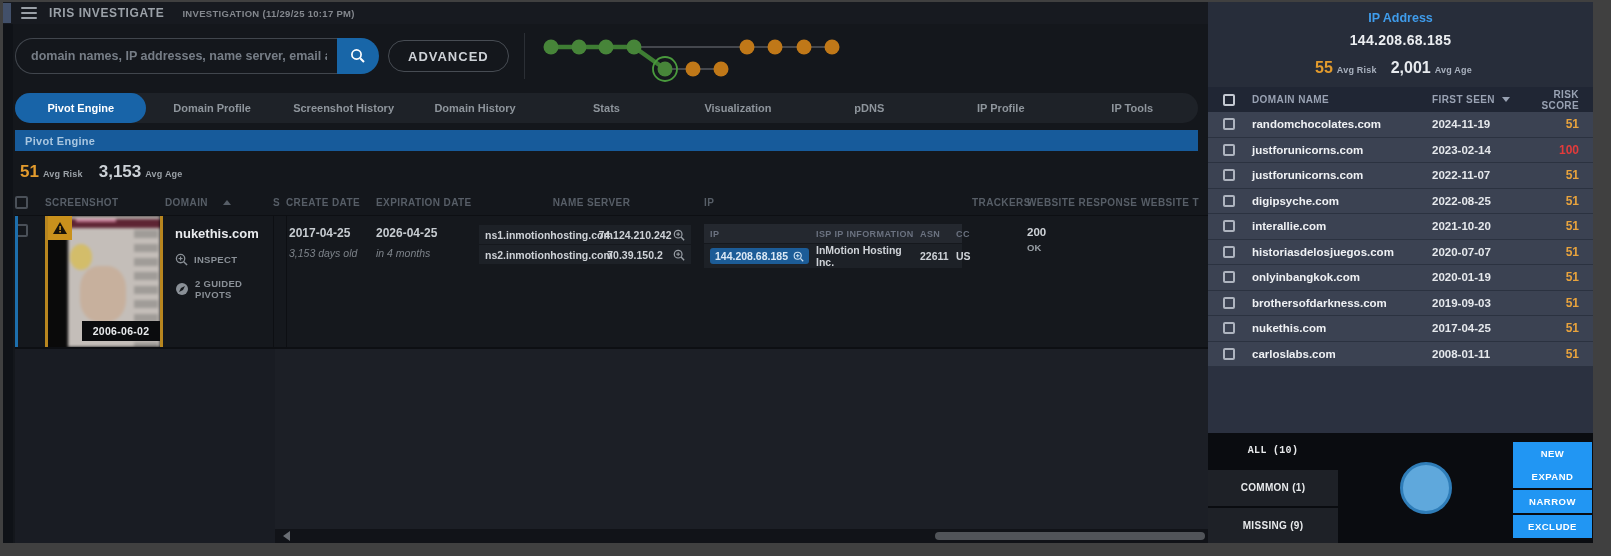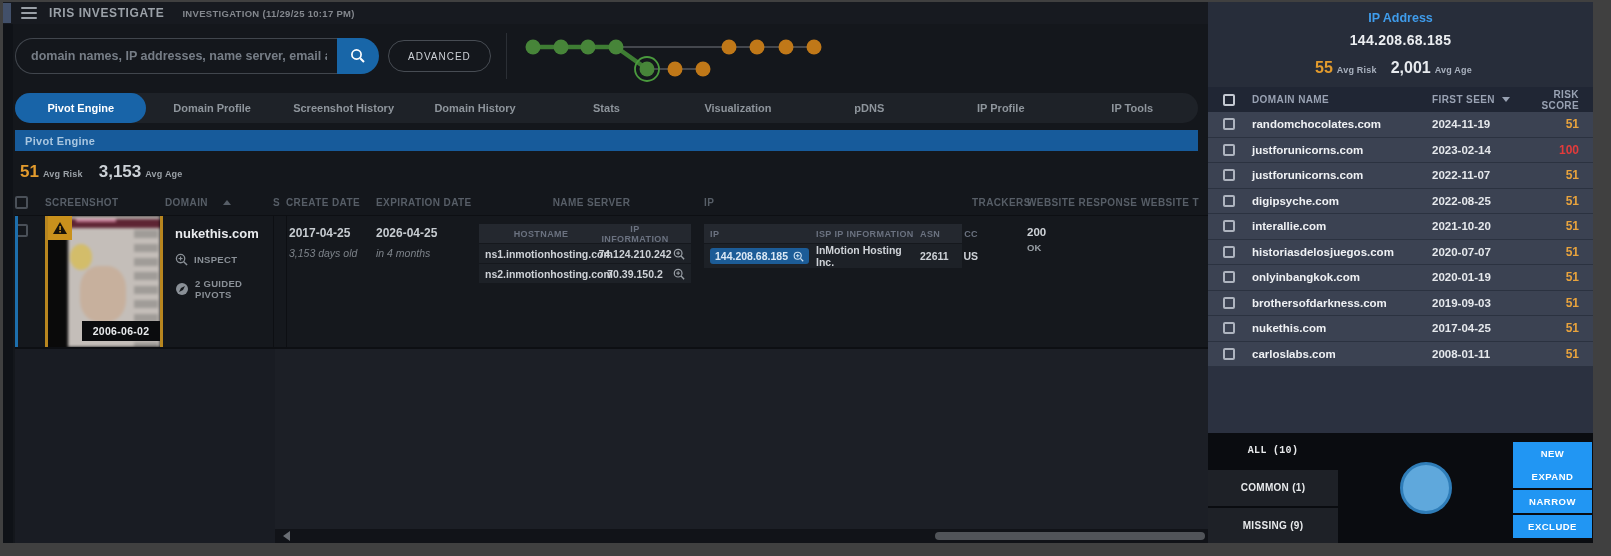--- a/index.html
+++ b/index.html
@@ -17,21 +17,21 @@
   .hamburger div{ height:2px; background:#9aa0a7; border-radius:1px;}
   .app-title{ color:#9ba1a8; font-weight:bold; font-size:12px; letter-spacing:.6px; margin-right:18px;}
   .inv-title{ color:#84888e; font-weight:bold; font-size:9.5px; letter-spacing:.3px;}
 
   
   .searchrow{ height:64px; display:flex; align-items:center; padding-left:12px; flex:none;}
   .search-group{ display:flex; height:36px; width:364px;}
   .search-input{ flex:1; background:transparent; border:1px solid #41464d; border-right:none; border-radius:18px 0 0 18px; color:#d0d4d8; font-size:12.5px; font-weight:bold; padding:0 10px 0 15px; outline:none; font-family:"Liberation Sans",sans-serif;}
   .search-input::placeholder{ color:#767d86; }
   .search-btn{ width:42px; background:#1866a8; border:none; border-radius:0 18px 18px 0; display:flex; align-items:center; justify-content:center; cursor:pointer;}
-  .advanced-btn{ margin-left:9px; height:32px; padding:0 19px; background:transparent; border:1px solid #474c53; border-radius:16px; color:#ced2d7; font-size:10px; font-weight:normal; letter-spacing:1px; display:flex; align-items:center; cursor:pointer; font-family:"Liberation Sans",sans-serif;}
+  .advanced-btn{ margin-left:9px; height:32px; padding:0 19px; background:transparent; border:1px solid #474c53; border-radius:16px; color:#ced2d7; font-size:13px; font-weight:bold; letter-spacing:1px; display:flex; align-items:center; cursor:pointer; font-family:"Liberation Sans",sans-serif;}
   .vdiv{ width:1px; height:46px; background:#2b2f35; margin:0 13px 0 15px;}
 
   
   .tabsrow{ margin:5px 10px 0 12px; height:30px; background:#1e2228; border-radius:15px; display:flex; flex:none;}
   .tab{ flex:1; display:flex; align-items:center; justify-content:center; color:#8e959c; font-size:11px; font-weight:bold; cursor:pointer; border-radius:15px;}
   .tab.active{ background:#1864a8; color:#fff; }
 
   .banner{ margin:7px 10px 0 12px; height:21px; background:#175b9b; display:flex; align-items:center; padding-left:10px; flex:none;}
   .banner-label{ color:#a9c6e0; font-weight:bold; font-size:11px; letter-spacing:.3px;}
 
@@ -88,21 +88,21 @@
   .subtable{ width:212px; font-size:10.5px;}
   .subtable.ipt{ width:258px;}
   .sub-h{ display:flex; background:#24282f; color:#6b7280; font-weight:bold; font-size:9px; height:19px; align-items:center; letter-spacing:.4px;}
   .sub-r{ display:flex; background:#1d2127; min-height:19px; align-items:center; margin-top:1px; color:#ced2d7; font-weight:bold;}
   .ns-host{ width:118px; padding-left:6px; flex:none;}
   .ns-ip{ width:76px; flex:none;}
   .ns-zoom{ width:18px; flex:none; color:#9aa0a7; display:flex; align-items:center; cursor:pointer;}
   .ip-ip{ width:112px; padding-left:6px; flex:none; display:flex; align-items:center;}
   .ip-isp{ width:104px; flex:none;}
   .ip-asn{ width:36px; flex:none;}
-  .ip-cc{ width:22px; flex:none;text-align:right;}
+  .ip-cc{ width:22px; flex:none;}
   .ip-chip{ background:#1c5c97; border-radius:3px; padding:2px 5px; display:inline-flex; align-items:center; gap:5px; color:#dce9f5; cursor:pointer;}
   .resp-code{ color:#ced2d7; font-weight:bold; font-size:11.5px; padding-top:10px; margin-bottom:4px;}
   .resp-ok{ color:#9aa0a6; font-size:9.5px; font-weight:bold;}
 
   .filler{ flex:1; display:flex; margin-left:12px;}
   .fill-l{ width:260px; background:#191c23;}
   .fill-r{ flex:1; background:#1c1f26;}
 
   .hscroll{ position:absolute; left:272px; right:0; bottom:0; height:14px; background:#111318; display:flex; align-items:center; z-index:6;}
   .hs-arrow{ width:0; height:0; border-top:5px solid transparent; border-bottom:5px solid transparent; border-right:7px solid #6a6e74; margin-left:8px; cursor:pointer;}
@@ -291,24 +291,20 @@
       <div class="c-create datecell">
         <div class="dval">2017-04-25</div>
         <div class="dsub">3,153 days old</div>
       </div>
       <div class="c-exp" style="padding-top:10px;">
         <div class="dval">2026-04-25</div>
         <div class="dsub">in 4 months</div>
       </div>
       <div class="c-ns subwrap">
         <div class="subtable">
-          <div class="sub-h">
-            <div class="ns-host">HOSTNAME</div>
-            <div class="ns-ip">IP INFORMATION</div>
-          </div>
           <div class="sub-r">
             <div class="ns-host">ns1.inmotionhosting.com</div>
             <div class="ns-ip">74.124.210.242</div>
             <div class="ns-zoom">
               <svg width="12" height="12" viewBox="0 0 14 14">
                   <circle cx="6" cy="6" r="4.5" fill="none" stroke="currentColor" stroke-width="1.4"></circle>
                   <line x1="9.4" y1="9.4" x2="13" y2="13" stroke="currentColor" stroke-width="1.6"></line>
                   <line x1="3.8" y1="6" x2="8.2" y2="6" stroke="currentColor" stroke-width="1.2"></line>
                   <line x1="6" y1="3.8" x2="6" y2="8.2" stroke="currentColor" stroke-width="1.2"></line>
                 </svg>

